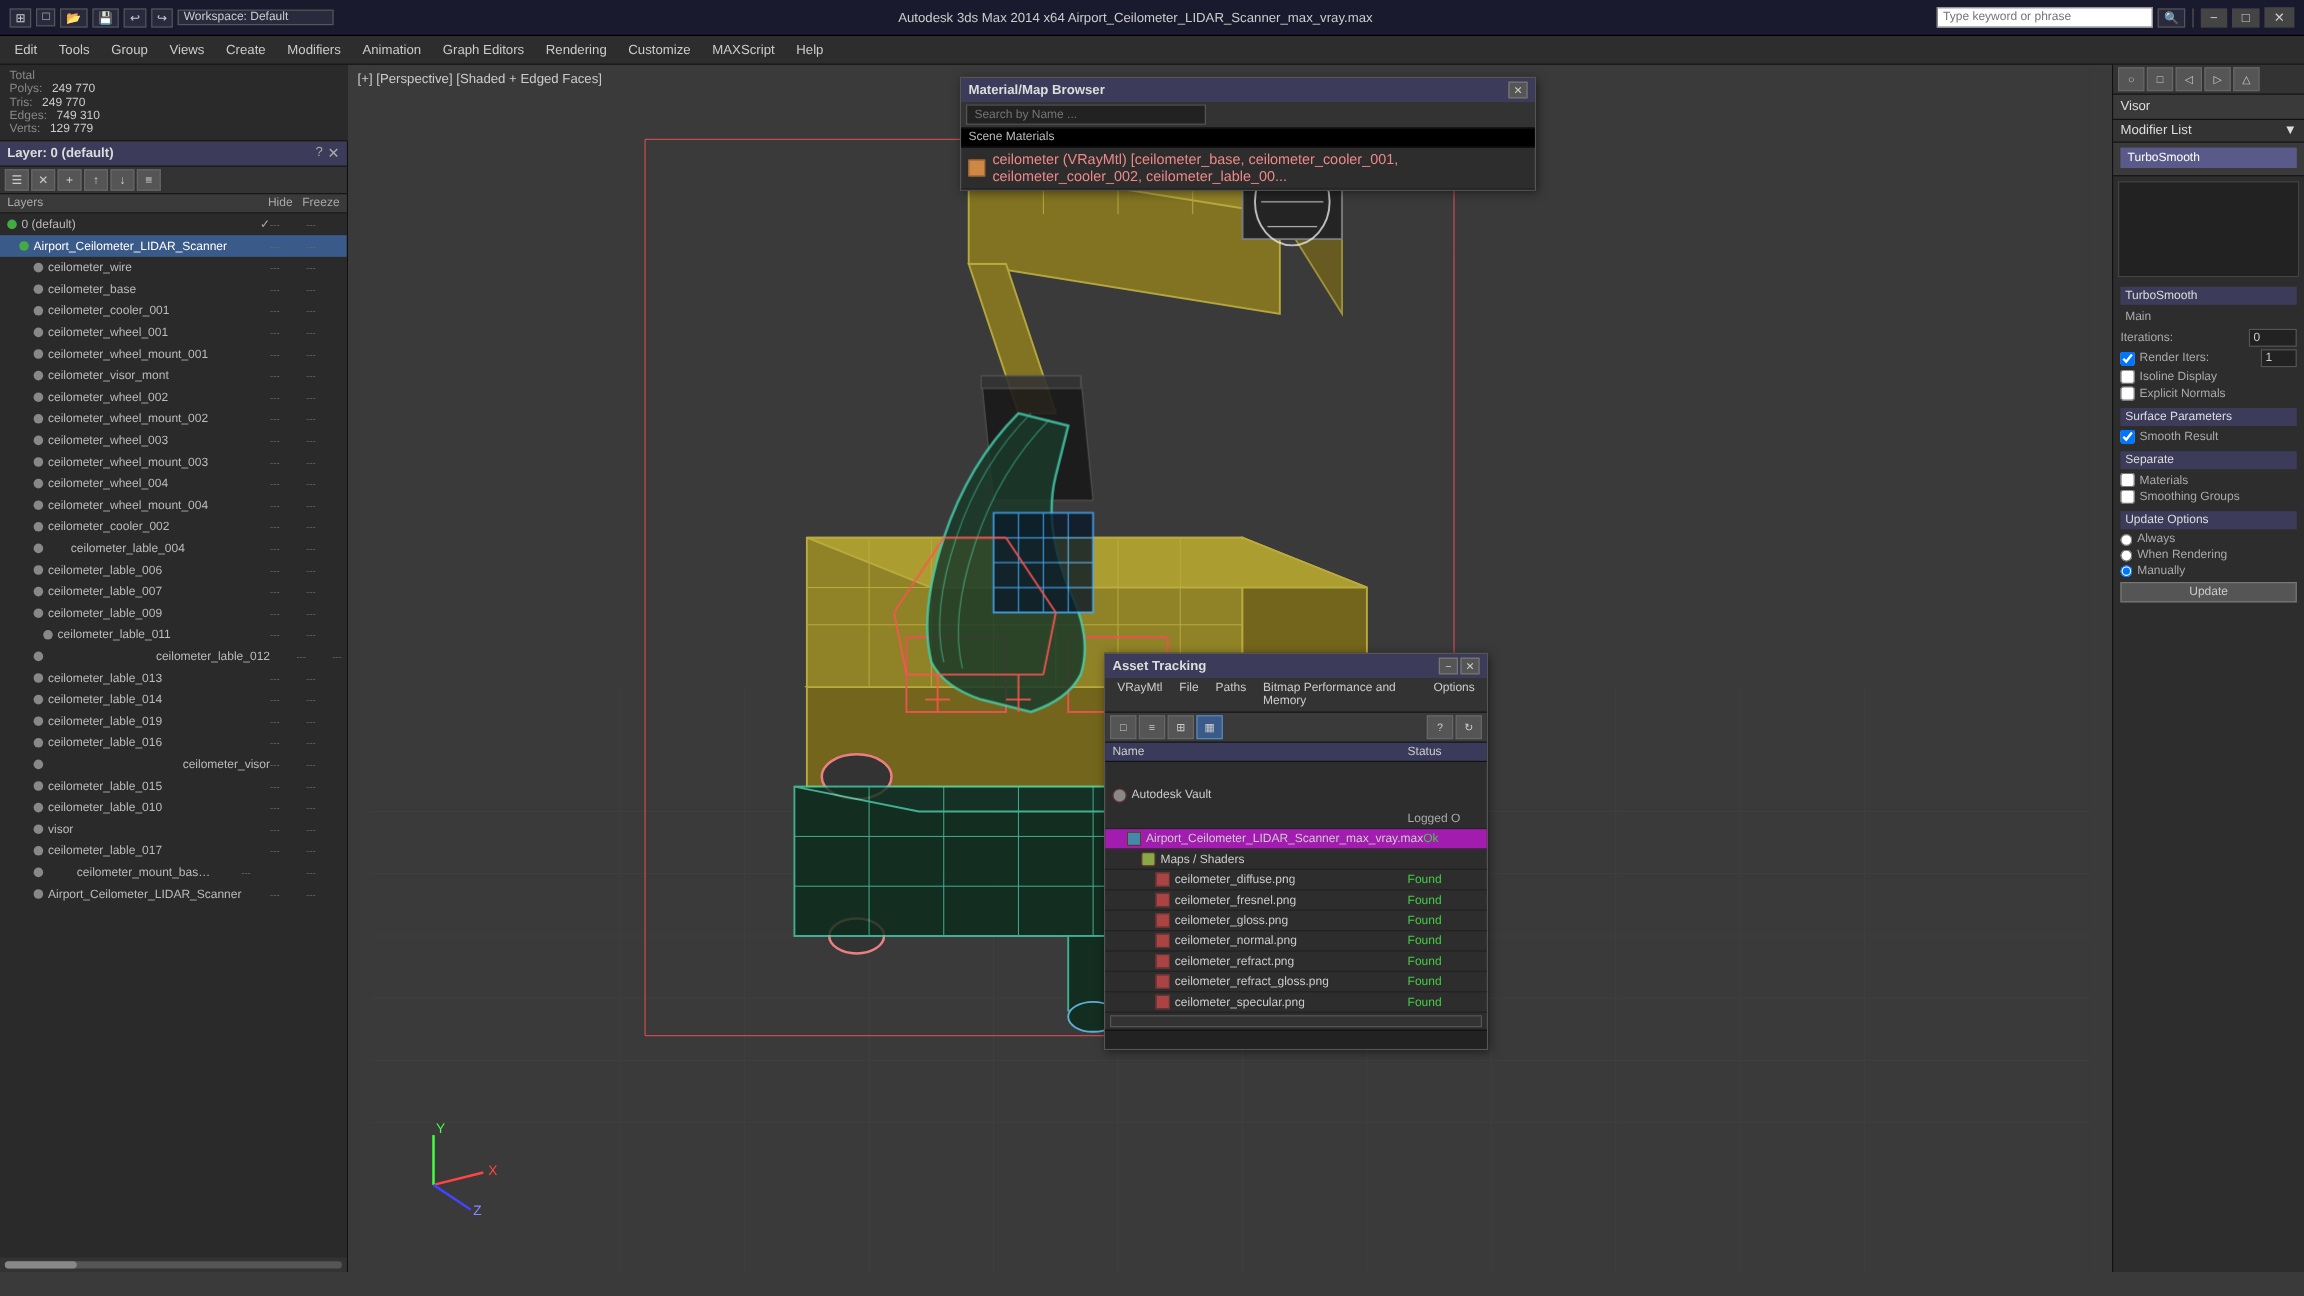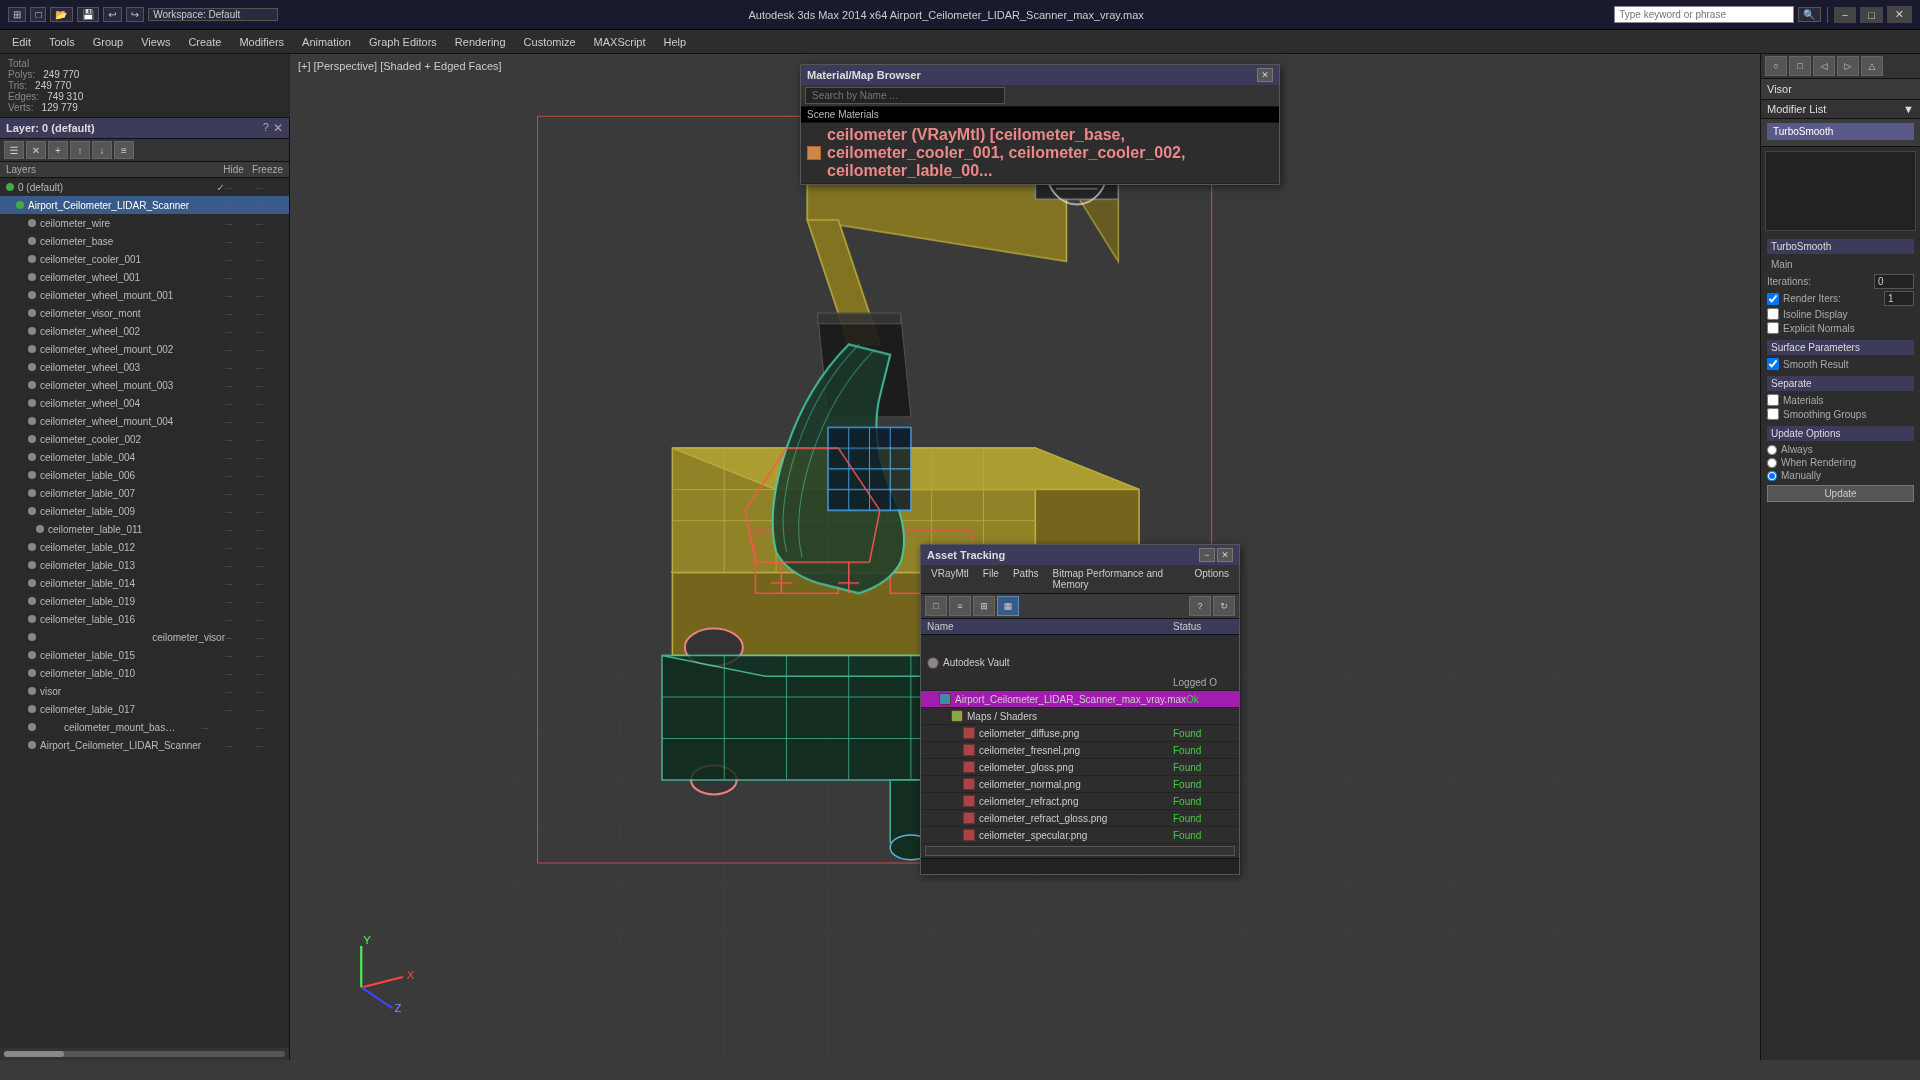--- a/index.html
+++ b/index.html
@@ -192,21 +192,21 @@
     #material-panel {
       top: 10px;
       left: 820px;
       width: 480px;
     }
     .mat-toolbar { background: #333; padding: 2px 4px; display: flex; align-items: center; gap: 2px; border-bottom: 1px solid #111; }
     .mat-search { background: #222; border: 1px solid #555; color: #ccc; padding: 2px 6px; font-size: 10px; width: 200px; }
     .mat-section { padding: 2px 6px; font-size: 10px; color: #bbb; background: #000000; border-bottom: 1px solid #111; }
     .mat-item { display: flex; align-items: center; padding: 3px 6px; font-size: 10px; color: #ccc; border-bottom: 1px solid #222; }
     .mat-icon { width: 14px; height: 14px; background: #c84; margin-right: 6px; border: 1px solid #a63; flex-shrink: 0; }
-    .mat-text { color: #e88; font-size: 16px; font-weight: bold; }
+    .mat-text { color: #e88; font-size: 12px; }
 
     
     #asset-panel {
       top: 490px;
       left: 990px;
       width: 310px;
     }
     .asset-menu { display: flex; padding: 2px 4px; gap: 2px; background: #333; border-bottom: 1px solid #111; font-size: 10px; color: #ccc; }
     .asset-menu-item { padding: 1px 6px; cursor: pointer; }
     .asset-toolbar { background: #3a3a3a; padding: 2px 4px; display: flex; gap: 2px; border-bottom: 1px solid #111; }
@@ -407,21 +407,21 @@
             <span style="width: 30px; font-size: 8px; color: rgb(102, 102, 102);">---</span>
           </div>
           <div class="layer-item" style="padding-left: 28px;">
             <div class="layer-dot"></div>
             <span style="flex: 1 1 0%; overflow: hidden; text-overflow: ellipsis; white-space: nowrap;">ceilometer_cooler_002</span>
             <span style="width: 30px; font-size: 8px; color: rgb(102, 102, 102);">---</span>
             <span style="width: 30px; font-size: 8px; color: rgb(102, 102, 102);">---</span>
           </div>
           <div class="layer-item" style="padding-left: 28px;">
             <div class="layer-dot"></div>
-            <span style="flex: 1 1 0%; overflow: hidden; text-overflow: ellipsis; white-space: nowrap;">ceilometer_lable_004</span>
+            <span style="flex: 1 1 0%; overflow: hidden; text-overflow: ellipsis; white-space: nowrap; margin-left: 19px;">ceilometer_lable_004</span>
             <span style="width: 30px; font-size: 8px; color: rgb(102, 102, 102);">---</span>
             <span style="width: 30px; font-size: 8px; color: rgb(102, 102, 102);">---</span>
           </div>
           <div class="layer-item" style="padding-left: 28px;">
             <div class="layer-dot"></div>
             <span style="flex: 1 1 0%; overflow: hidden; text-overflow: ellipsis; white-space: nowrap;">ceilometer_lable_006</span>
             <span style="width: 30px; font-size: 8px; color: rgb(102, 102, 102);">---</span>
             <span style="width: 30px; font-size: 8px; color: rgb(102, 102, 102);">---</span>
           </div>
           <div class="layer-item" style="padding-left: 28px;">
@@ -435,21 +435,21 @@
             <span style="flex: 1 1 0%; overflow: hidden; text-overflow: ellipsis; white-space: nowrap;">ceilometer_lable_009</span>
             <span style="width: 30px; font-size: 8px; color: rgb(102, 102, 102);">---</span>
             <span style="width: 30px; font-size: 8px; color: rgb(102, 102, 102);">---</span>
           </div>
           <div class="layer-item" style="padding-left: 36px;">
             <div class="layer-dot"></div>
             <span style="flex: 1 1 0%; overflow: hidden; text-overflow: ellipsis; white-space: nowrap;">ceilometer_lable_011</span>
             <span style="width: 30px; font-size: 8px; color: rgb(102, 102, 102);">---</span>
             <span style="width: 30px; font-size: 8px; color: rgb(102, 102, 102);">---</span>
           </div>
-          <div class="layer-item" style="padding-left: 28px;">
+          <div class="layer-item" style="padding-left: 28px; text-align: right;">
             <div class="layer-dot"></div>
             <span style="flex: 1 1 0%; overflow: hidden; text-overflow: ellipsis; white-space: nowrap;">ceilometer_lable_012</span>
             <span style="width: 30px; font-size: 8px; color: rgb(102, 102, 102);">---</span>
             <span style="width: 30px; font-size: 8px; color: rgb(102, 102, 102);">---</span>
           </div>
           <div class="layer-item" style="padding-left: 28px;">
             <div class="layer-dot"></div>
             <span style="flex: 1 1 0%; overflow: hidden; text-overflow: ellipsis; white-space: nowrap;">ceilometer_lable_013</span>
             <span style="width: 30px; font-size: 8px; color: rgb(102, 102, 102);">---</span>
             <span style="width: 30px; font-size: 8px; color: rgb(102, 102, 102);">---</span>

